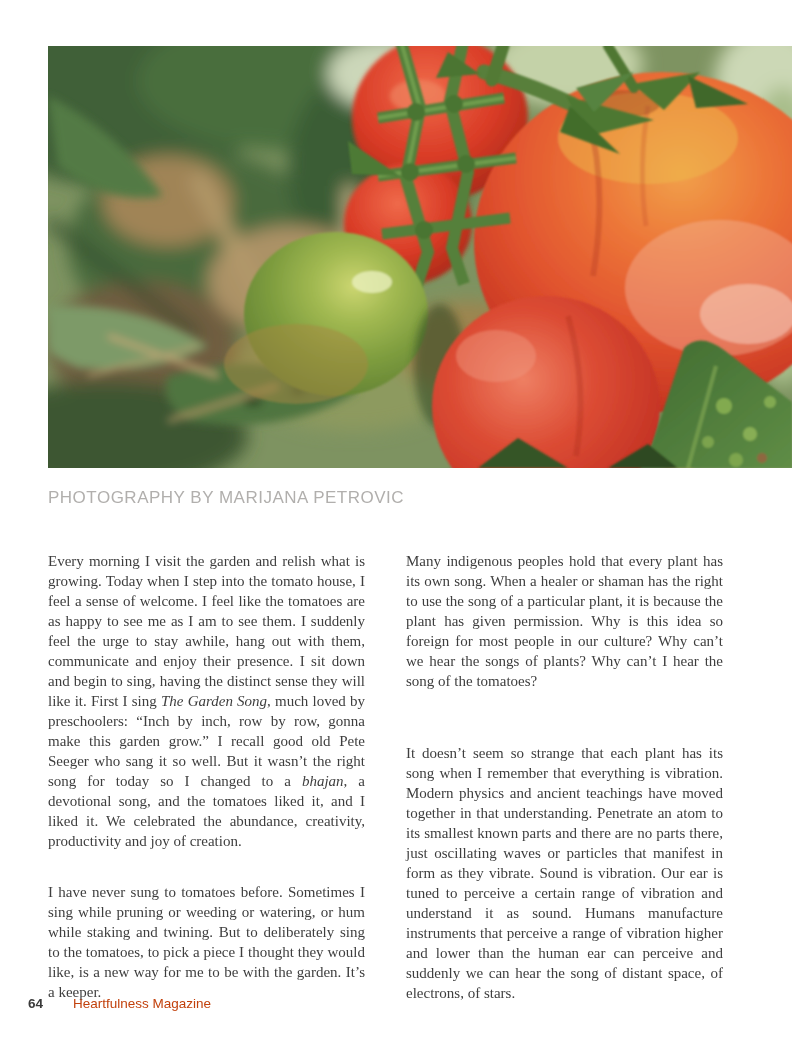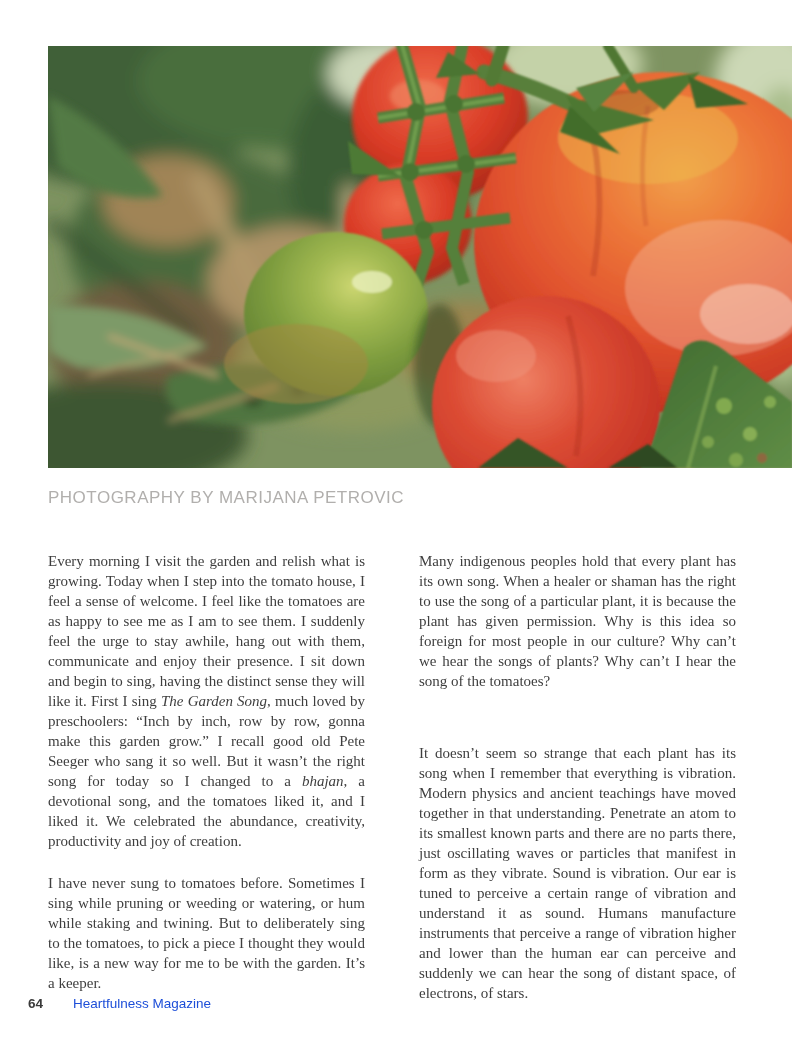--- a/index.html
+++ b/index.html
@@ -13,38 +13,38 @@
     overflow:hidden;margin:0;background:#7e9361;
   }
   .photo-frame svg{display:block;width:744px;height:422px;}
   .photo-credit{
     position:absolute;left:48px;top:488px;
     font-family:"Liberation Sans",sans-serif;
     font-size:17px;letter-spacing:.5px;color:#b1afad;
   }
   .columns{
     position:absolute;left:48px;top:551px;width:700px;
-    display:flex;gap:54px;
+    display:flex;gap:41px;
   }
   .col{
     width:317px;
     font-size:15px;line-height:20px;color:#3e3e3e;
     text-align:justify;
   }
   .col p{margin:0;}
-  .col-left p + p{margin-top:22px;}
+  .col-left p + p{margin-top:31px;}
   .col-right p + p{margin-top:52px;}
   .col i{font-style:italic;}
   .footer{
     position:absolute;left:28px;top:996px;
     font-family:"Liberation Sans",sans-serif;font-size:13.5px;
     display:flex;align-items:baseline;
   }
   .page-num{color:#3a3a3a;font-weight:700;}
-  .mag-name{color:#1d4ed8;margin-left:30px;font-weight:400;}
+  .mag-name{color:#c2410c;margin-left:30px;font-weight:400;}
 </style>
 </head>
 <body>
 
 <figure class="photo-frame">
   <svg viewBox="0 0 744 422" aria-hidden="true">
     <defs>
       <filter id="f-bg" x="-30%" y="-30%" width="160%" height="160%">
           <feGaussianBlur stdDeviation="9"></feGaussianBlur>
         </filter>

